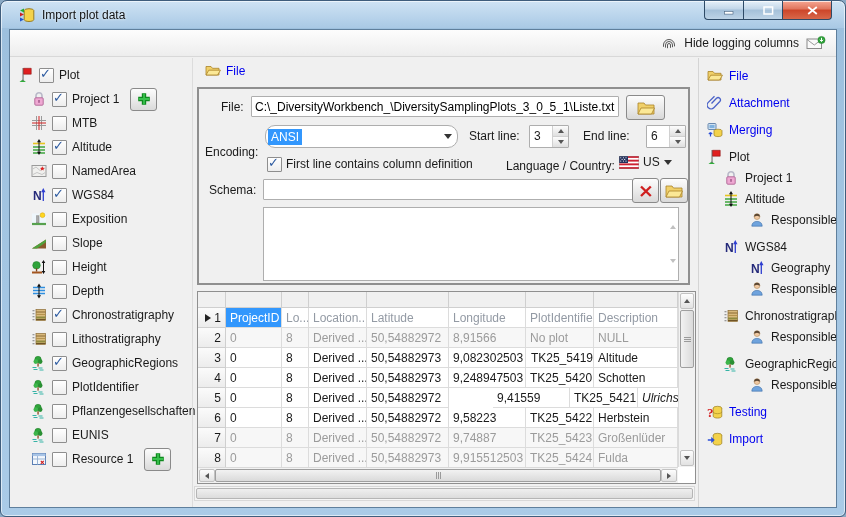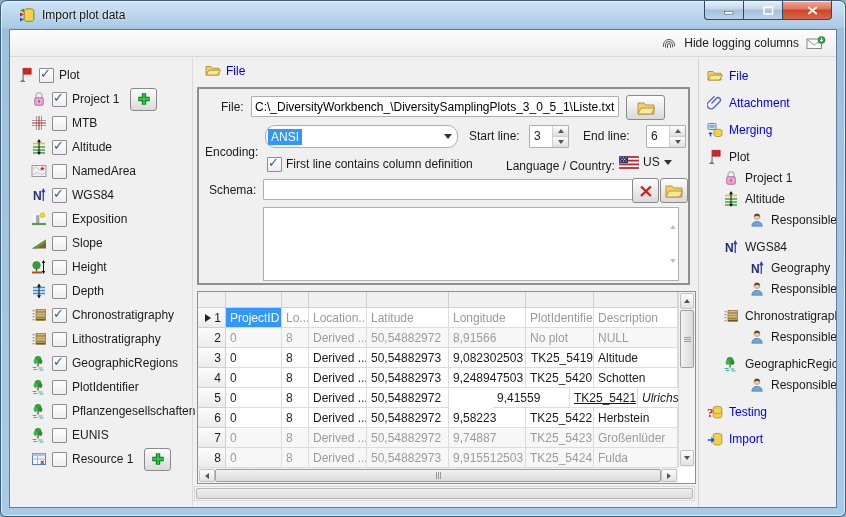--- a/index.html
+++ b/index.html
@@ -587,21 +587,21 @@
             </div>
             <div class="grow inc">
               <div class="rh">
                 <span>5</span>
               </div>
               <div class="gc" style="width: 56px; flex: 0 0 56px;">0</div>
               <div class="gc" style="width: 27px; flex: 0 0 27px;">8</div>
               <div class="gc" style="width: 58px; flex: 0 0 58px;">Derived ...</div>
               <div class="gc" style="width: 82px; flex: 0 0 82px;">50,54882972</div>
               <div class="gc" style="width: 77px; flex: 0 0 77px; margin-left: 44px;">9,41559</div>
-              <div class="gc" style="width: 68px; flex: 0 0 68px; text-decoration: underline;">TK25_5421</div>
+              <div class="gc" style="width: 68px; flex: 0 0 68px;">TK25_5421</div>
               <div class="gc" style="width: 84px; flex: 0 0 84px; font-style: italic;">Ulrichstein</div>
             </div>
             <div class="grow inc">
               <div class="rh">
                 <span>6</span>
               </div>
               <div class="gc" style="width: 56px; flex: 0 0 56px;">0</div>
               <div class="gc" style="width: 27px; flex: 0 0 27px;">8</div>
               <div class="gc" style="width: 58px; flex: 0 0 58px;">Derived ...</div>
               <div class="gc" style="width: 82px; flex: 0 0 82px;">50,54882972</div>

